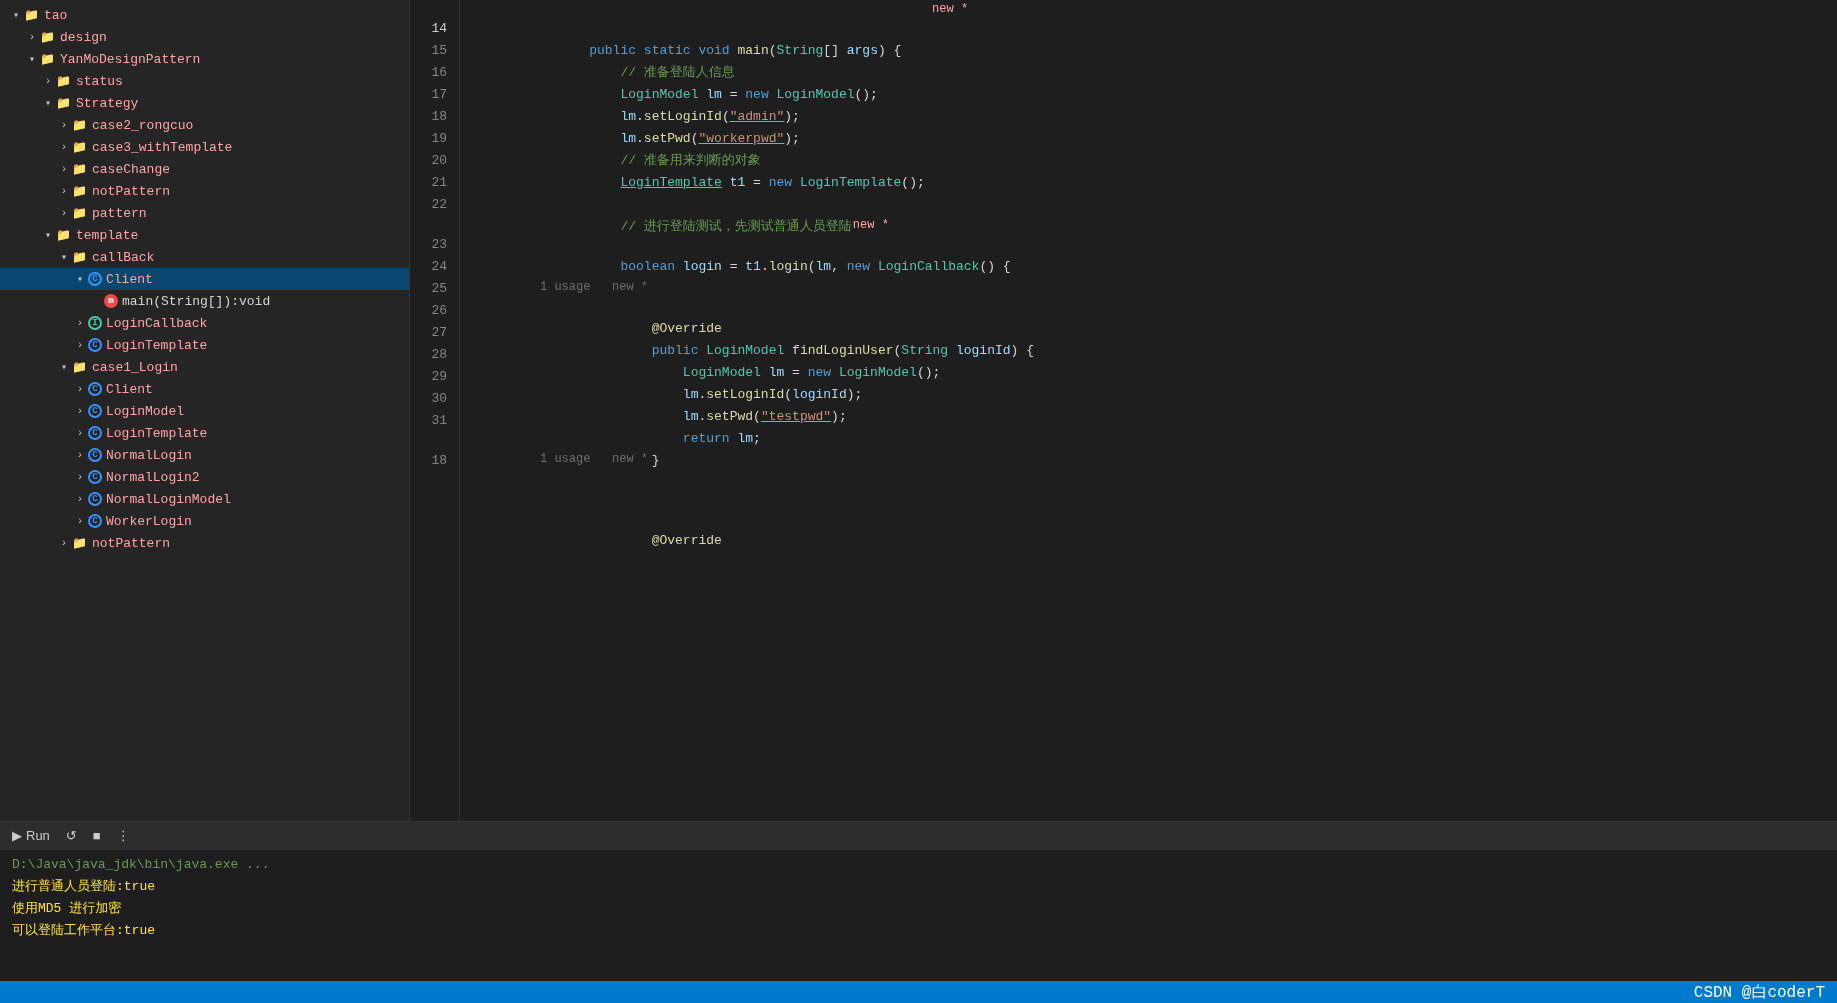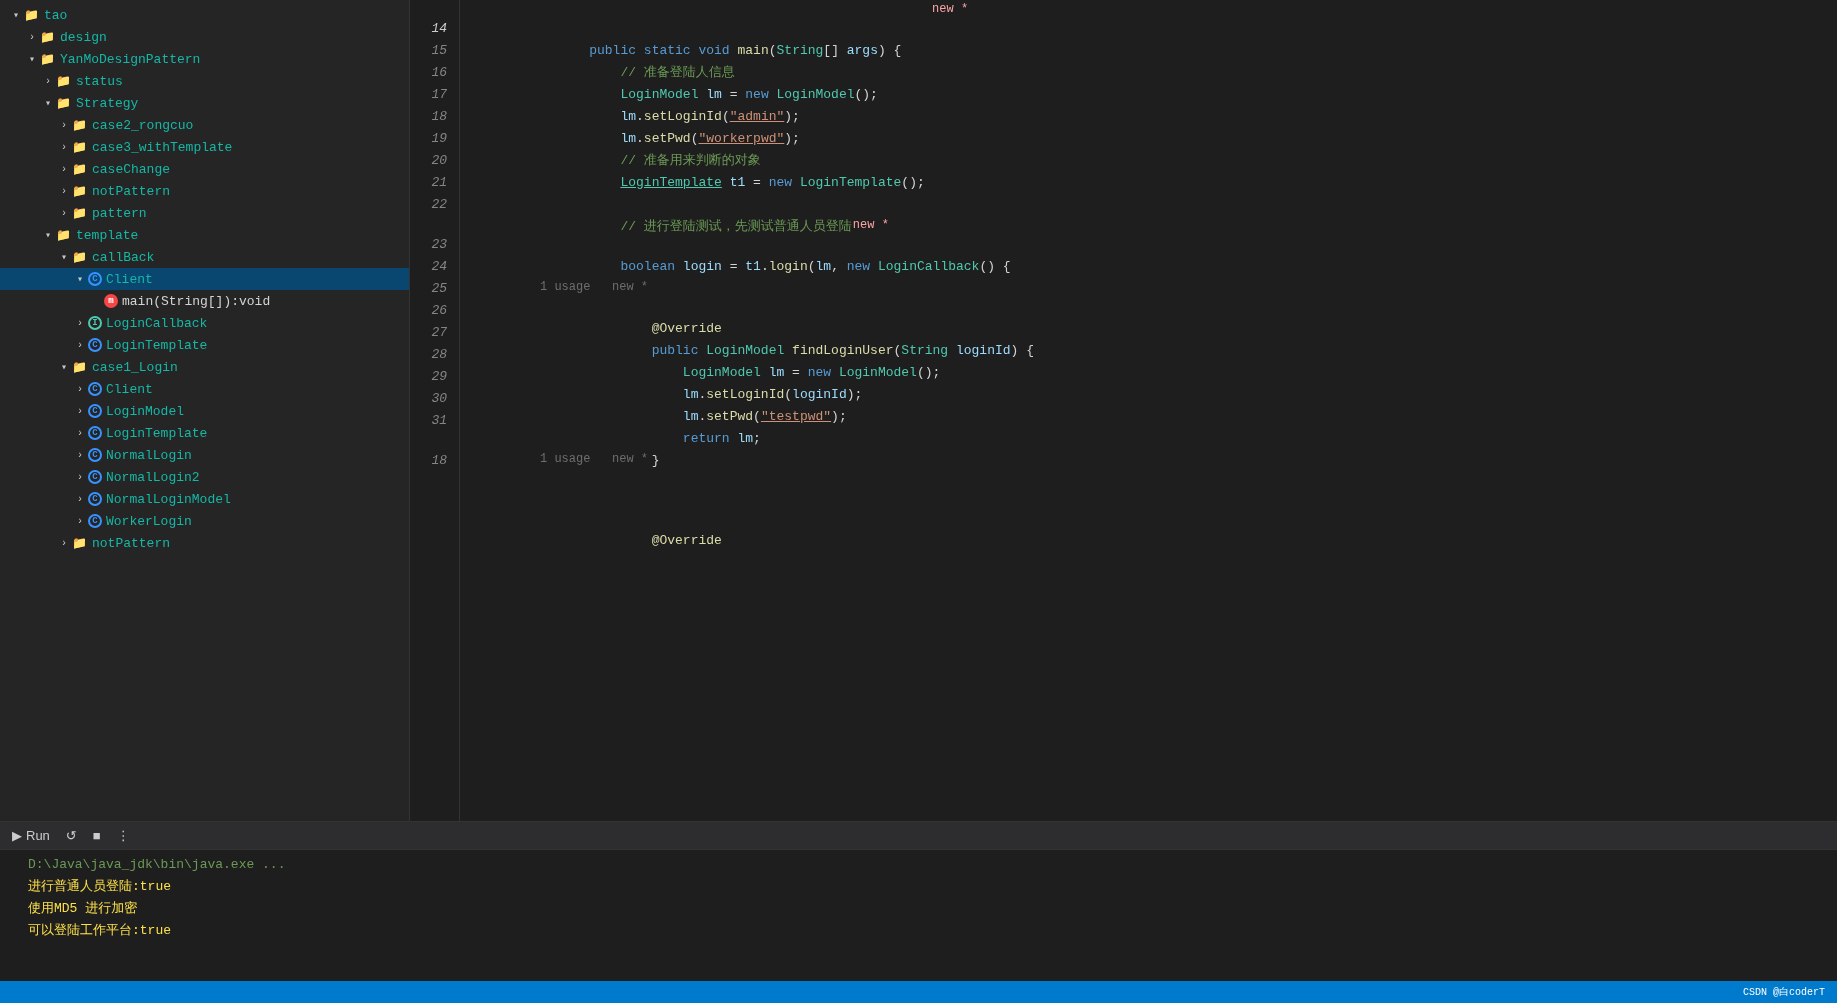--- a/index.html
+++ b/index.html
@@ -69,21 +69,21 @@
       display: inline-flex;
       align-items: center;
       justify-content: center;
       flex-shrink: 0;
       margin-right: 4px;
       color: #e8ab5e;
       font-size: 12px;
     }
 
     .item-label {
-      color: #14b8a6;
+      color: #fca5a5;
       font-size: 13px;
     }
 
     
     .editor {
       flex: 1;
       background: #1e1e1e;
       overflow: auto;
       position: relative;
     }
@@ -103,21 +103,20 @@
       flex-shrink: 0;
       user-select: none;
       border-right: 1px solid #333;
     }
 
     .line-number {
       height: 22px;
       line-height: 22px;
       font-size: 13px;
       position: relative;
-      font-style: italic;
     }
     .line-number.has-run-button {
       color: #cccccc;
     }
 
     .code-lines {
       flex: 1;
       padding-left: 20px;
       padding-top: 0;
     }
@@ -176,21 +175,21 @@
       cursor: pointer;
       padding: 2px 4px;
       font-size: 13px;
       display: flex;
       align-items: center;
       gap: 4px;
     }
 
     .console-output {
       flex: 1;
-      padding: 4px 28px;
+      padding: 4px 12px;
       font-size: 13px;
       color: #cccccc;
       overflow: auto;
       background: #1e1e1e;
     }
 
     .console-line {
       height: 22px;
       line-height: 22px;
       white-space: pre;
@@ -199,21 +198,21 @@
     .console-cmd { color: #6a9955; }
     .console-text { color: #fde047; }
 
     .status-bar {
       height: 22px;
       background: #007acc;
       display: flex;
       align-items: center;
       justify-content: flex-end;
       padding: 0 12px;
-      font-size: 10px;
+      font-size: 16px;
       color: white;
     }
 
     
     .ci { display: inline-block; width: 14px; height: 14px; border-radius: 50%; border: 2px solid; text-align: center; line-height: 10px; font-size: 9px; font-weight: bold; margin-right: 4px; flex-shrink: 0; }
     .ci-blue { border-color: #3794ff; color: #3794ff; }
     .ci-green { border-color: #4ec9b0; color: #4ec9b0; }
     .ci-red { background: #f44747; border-color: #f44747; color: white; }
   </style>
 </head>

